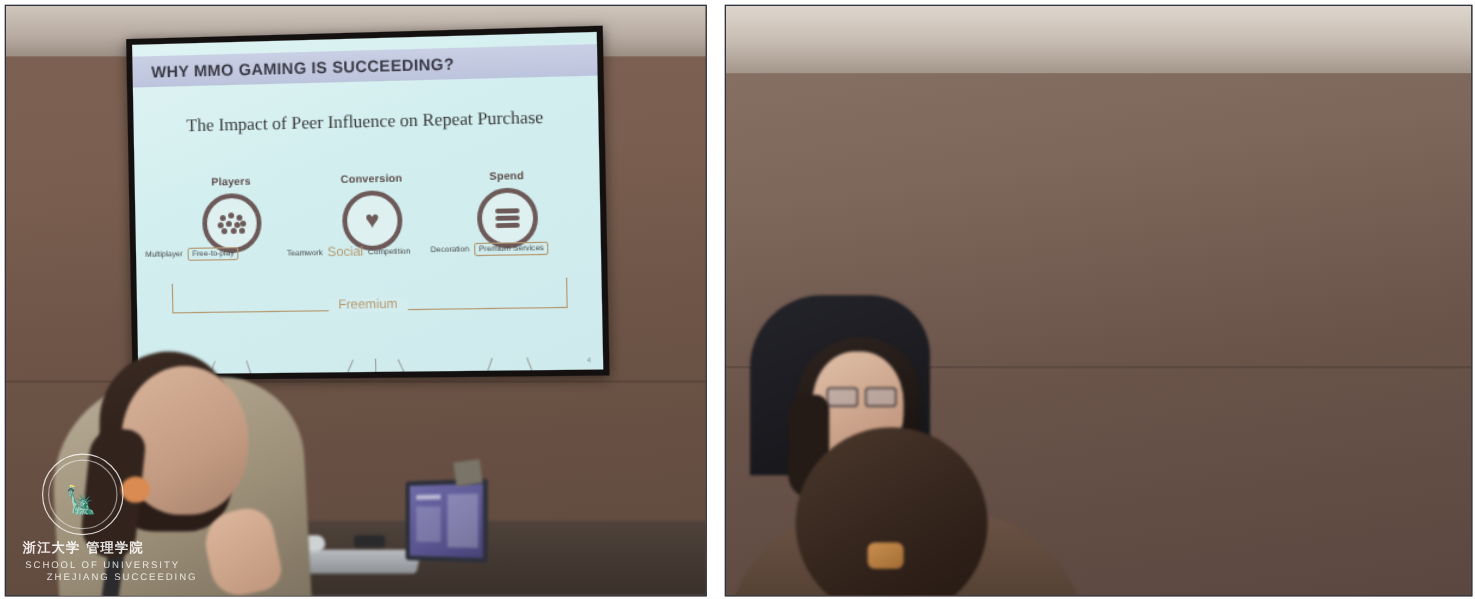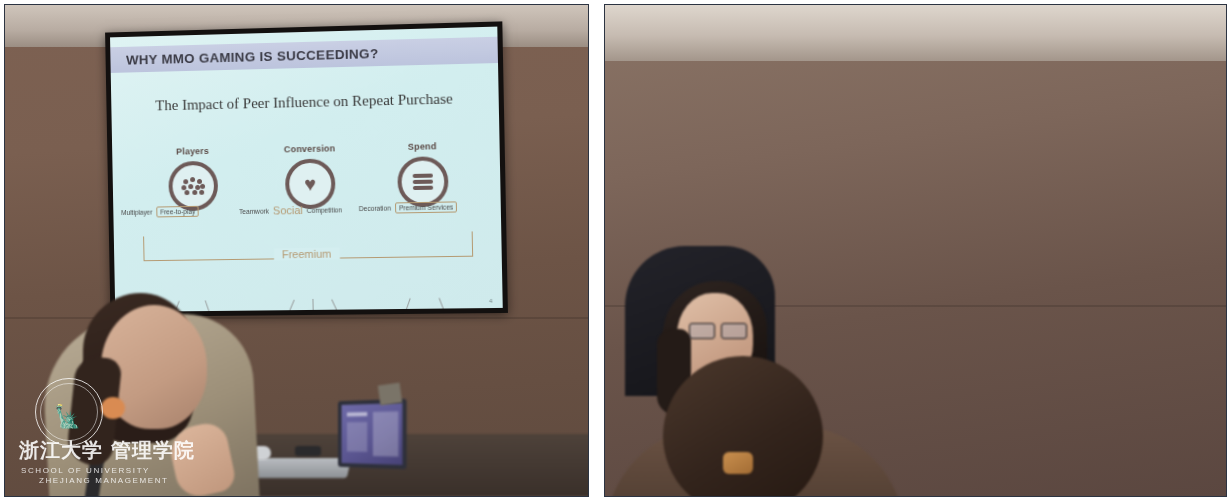--- a/index.html
+++ b/index.html
@@ -123,21 +123,21 @@
 
   
   .wm{position:absolute;left:8px;bottom:6px;width:210px;color:rgba(255,255,255,.82);
       pointer-events:none;}
   .wm-seal{position:absolute;left:22px;bottom:44px;width:66px;height:66px;border-radius:50%;
       border:1.6px solid rgba(255,255,255,.8);}
   .wm-seal:after{content:"";position:absolute;left:4px;top:4px;right:4px;bottom:4px;
       border-radius:50%;border:1px solid rgba(255,255,255,.5);}
   .wm-bird{position:absolute;left:34px;bottom:60px;width:42px;height:26px;
       color:rgba(255,255,255,.9);font-size:22px;line-height:26px;text-align:center;}
-  .wm-cn{position:absolute;left:6px;bottom:26px;font-size:20px;font-weight:bold;
+  .wm-cn{position:absolute;left:6px;bottom:26px;font-size:11px;font-weight:bold;
       letter-spacing:1px;font-family:"DejaVu Sans",sans-serif;
       color:rgba(255,255,255,.88);white-space:nowrap;}
   .wm-en1{position:absolute;left:8px;bottom:15px;font-size:8px;letter-spacing:1.6px;
       color:rgba(255,255,255,.8);white-space:nowrap;}
   .wm-en2{position:absolute;left:26px;bottom:5px;font-size:8px;letter-spacing:1.6px;
       color:rgba(255,255,255,.8);white-space:nowrap;}
 
   .blur{filter:blur(.45px);}
   .softblur{filter:blur(1.2px);}
 </style>
@@ -254,21 +254,21 @@
       <div class="person p1-head softblur"></div>
       <div class="person p1-hair2 softblur"></div>
       <div class="person p1-tie softblur"></div>
       <div class="person p1-hand softblur"></div>
 
       <div class="wm">
         <div class="wm-seal"></div>
         <div class="wm-bird">🗽</div>
         <div class="wm-cn">浙江大学 管理学院</div>
         <div class="wm-en1">SCHOOL OF UNIVERSITY</div>
-        <div class="wm-en2">ZHEJIANG MANAGEMENT</div>
+        <div class="wm-en2">ZHEJIANG SUCCEEDING</div>
       </div>
 
     </div>
   </div>
 
   <div class="panel panel-right">
     <div class="photo">
 
       <div class="wall-right"></div>
       <div class="ceiling2"></div>

